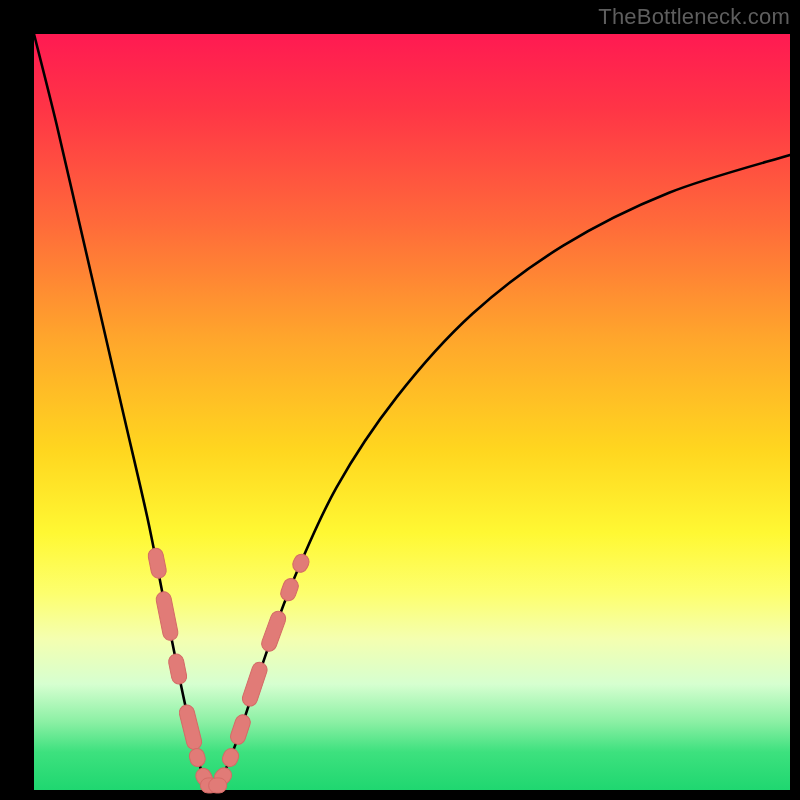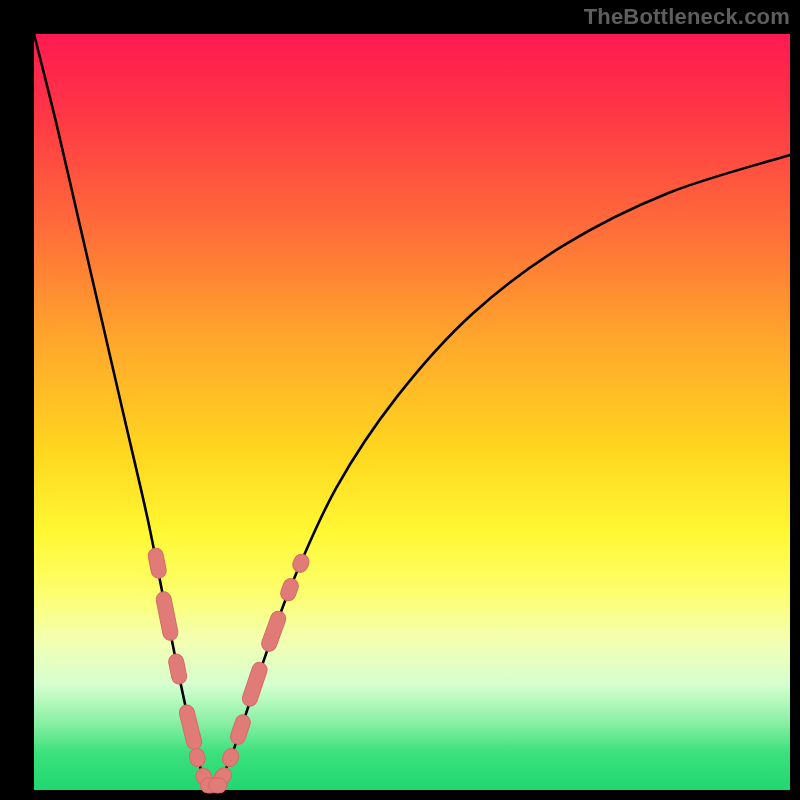--- a/index.html
+++ b/index.html
@@ -40,21 +40,21 @@
       #3de17e 95%,
       #1fd770 100%
     );
   }
   .watermark {
     position: absolute;
     top: 4px;
     right: 10px;
     font-family: Arial, Helvetica, sans-serif;
     font-size: 22px;
-    font-weight: 700;
+    font-weight: 400;
     color: #5e5e5e;
     letter-spacing: 0.2px;
     user-select: none;
   }
   svg.curve {
     position: absolute;
     left: 0;
     top: 0;
     width: 756px;
     height: 756px;

